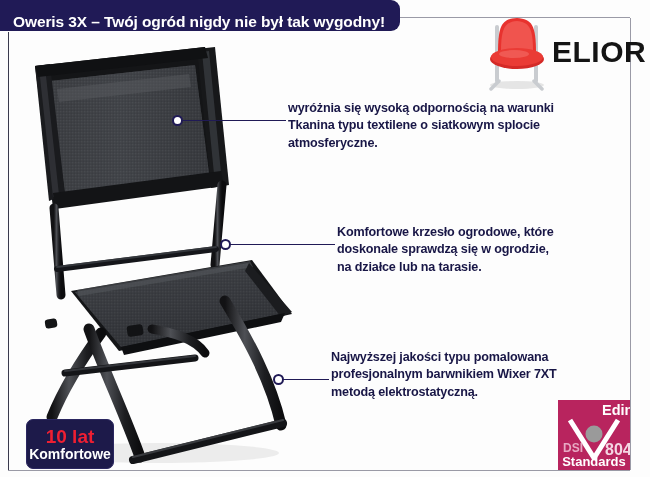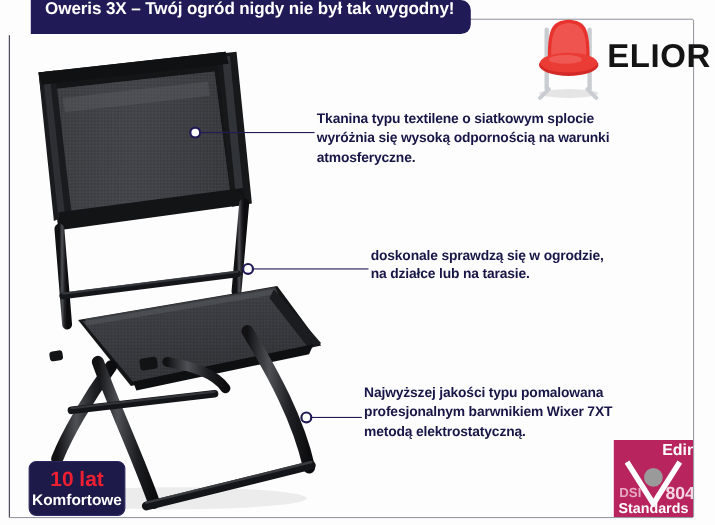--- a/index.html
+++ b/index.html
@@ -34,21 +34,21 @@
     background:#9a9aa6;
   }
 
   
   .banner{
     position:absolute;left:0px;top:0px;
     width:400px;height:31px;
     background:#201a56;
     border-top-right-radius:9px;
     border-bottom-right-radius:9px;
-    display:flex;align-items:flex-start;margin-left:28px;
+    display:flex;align-items:flex-end;
   }
   .banner-title{
     color:#ffffff;
     font-size:15.5px;
     font-weight:bold;
     letter-spacing:-0.1px;
     padding-left:13px;
     white-space:nowrap;
   }
 
@@ -250,28 +250,29 @@
       <rect x="118" y="292" width="16" height="11" rx="3" fill="#121315" transform="rotate(-9 126 297)"></rect>
       <rect x="36" y="286" width="12" height="9" rx="3" fill="#131416" transform="rotate(-9 42 290)"></rect>
 
       <path d="M96 444 C104 456, 110 466, 112 472" stroke="url(#tubegrad)" stroke-width="9" stroke-linecap="round" fill="none"></path>
     </svg>
   </div>
 
   <div class="leader" style="left:182px;top:120px;width:104px;"></div>
   <div class="dot" style="left:172px;top:115px;"></div>
   <div class="callout c1">
+    <div>wyróżnia się wysoką odpornością na warunki</div>
     <div>Tkanina typu textilene o siatkowym splocie</div>
-    <div>wyróżnia się wysoką odpornością na warunki</div>
     <div>atmosferyczne.</div>
   </div>
 
   <div class="leader" style="left:230px;top:244px;width:105px;"></div>
   <div class="dot" style="left:220px;top:239px;"></div>
   <div class="callout c2">
+    <div>Komfortowe krzesło ogrodowe, które</div>
     <div>doskonale sprawdzą się w ogrodzie,</div>
     <div>na działce lub na tarasie.</div>
   </div>
 
   <div class="leader" style="left:283px;top:379px;width:46px;"></div>
   <div class="dot" style="left:273px;top:374px;"></div>
   <div class="callout c3">
     <div>Najwyższej jakości typu pomalowana</div>
     <div>profesjonalnym barwnikiem Wixer 7XT</div>
     <div>metodą elektrostatyczną.</div>

